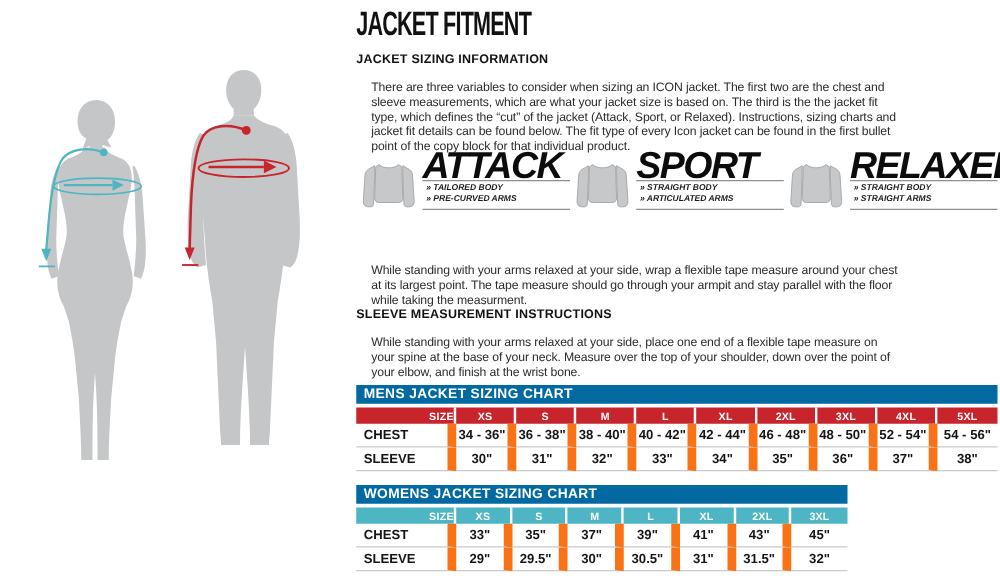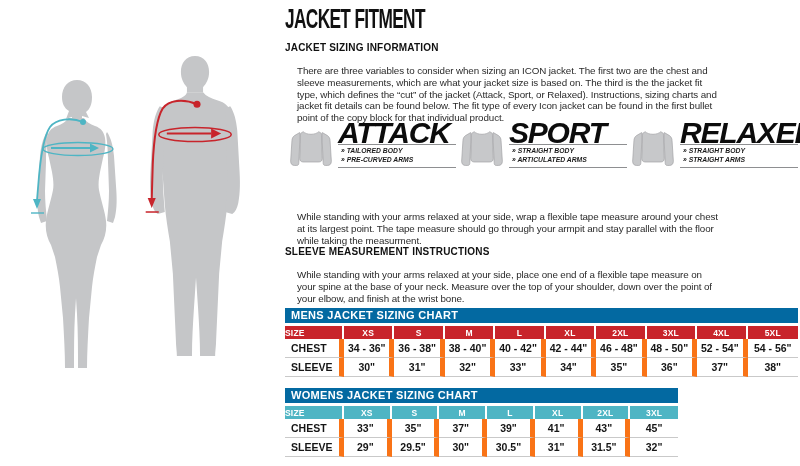--- a/index.html
+++ b/index.html
@@ -52,25 +52,25 @@
   .chart-womens{top:388px;width:393px;}
   .chart-title-bar{
     background:#0369a1;color:#fff;font-size:11px;font-weight:bold;letter-spacing:.3px;
     height:15px;line-height:15px;padding-left:6px;
   }
   .chart-table{width:100%;border-collapse:separate;border-spacing:0;margin-top:3px;table-layout:fixed;}
   .chart-table th{
     color:#fff;font-size:8.5px;font-weight:bold;height:13px;
     border-right:2px solid #fff;padding:0;letter-spacing:.2px;
   }
-  .chart-table th:first-child{width:57px;text-align:left;padding-left:0;}
+  .chart-table th:first-child{width:57px;text-align:right;padding-left:21px;}
   .chart-table th:last-child{border-right:none;}
   .chart-table td{
     font-size:10.5px;font-weight:bold;color:#151515;height:18px;text-align:center;
-    border-right:5px solid #f97316;border-bottom:1px solid #c9c9c9;padding:0;
+    border-right:7px solid #f97316;border-bottom:1px solid #c9c9c9;padding:0;
   }
   .chart-table td:last-child{border-right:none;}
   .chart-table td.row-label{text-align:left;padding-left:6px;}
 </style>
 </head>
 <body>
 
 <div class="canvas">
 
   <svg width="0" height="0" style="position:absolute" aria-hidden="true">

